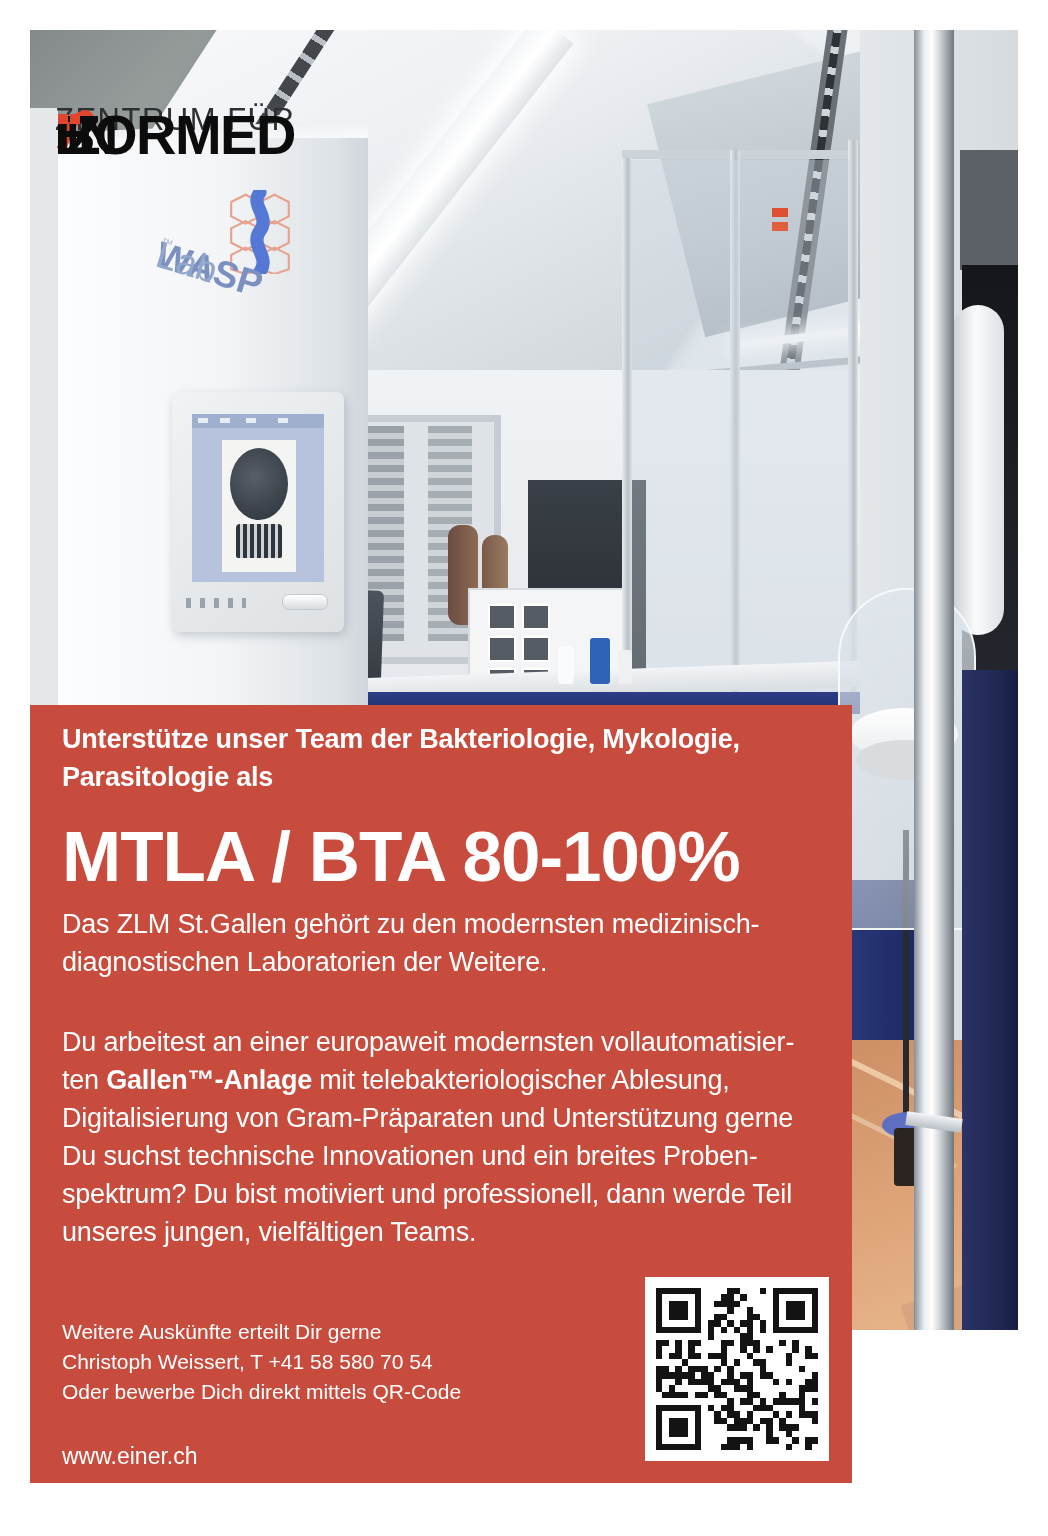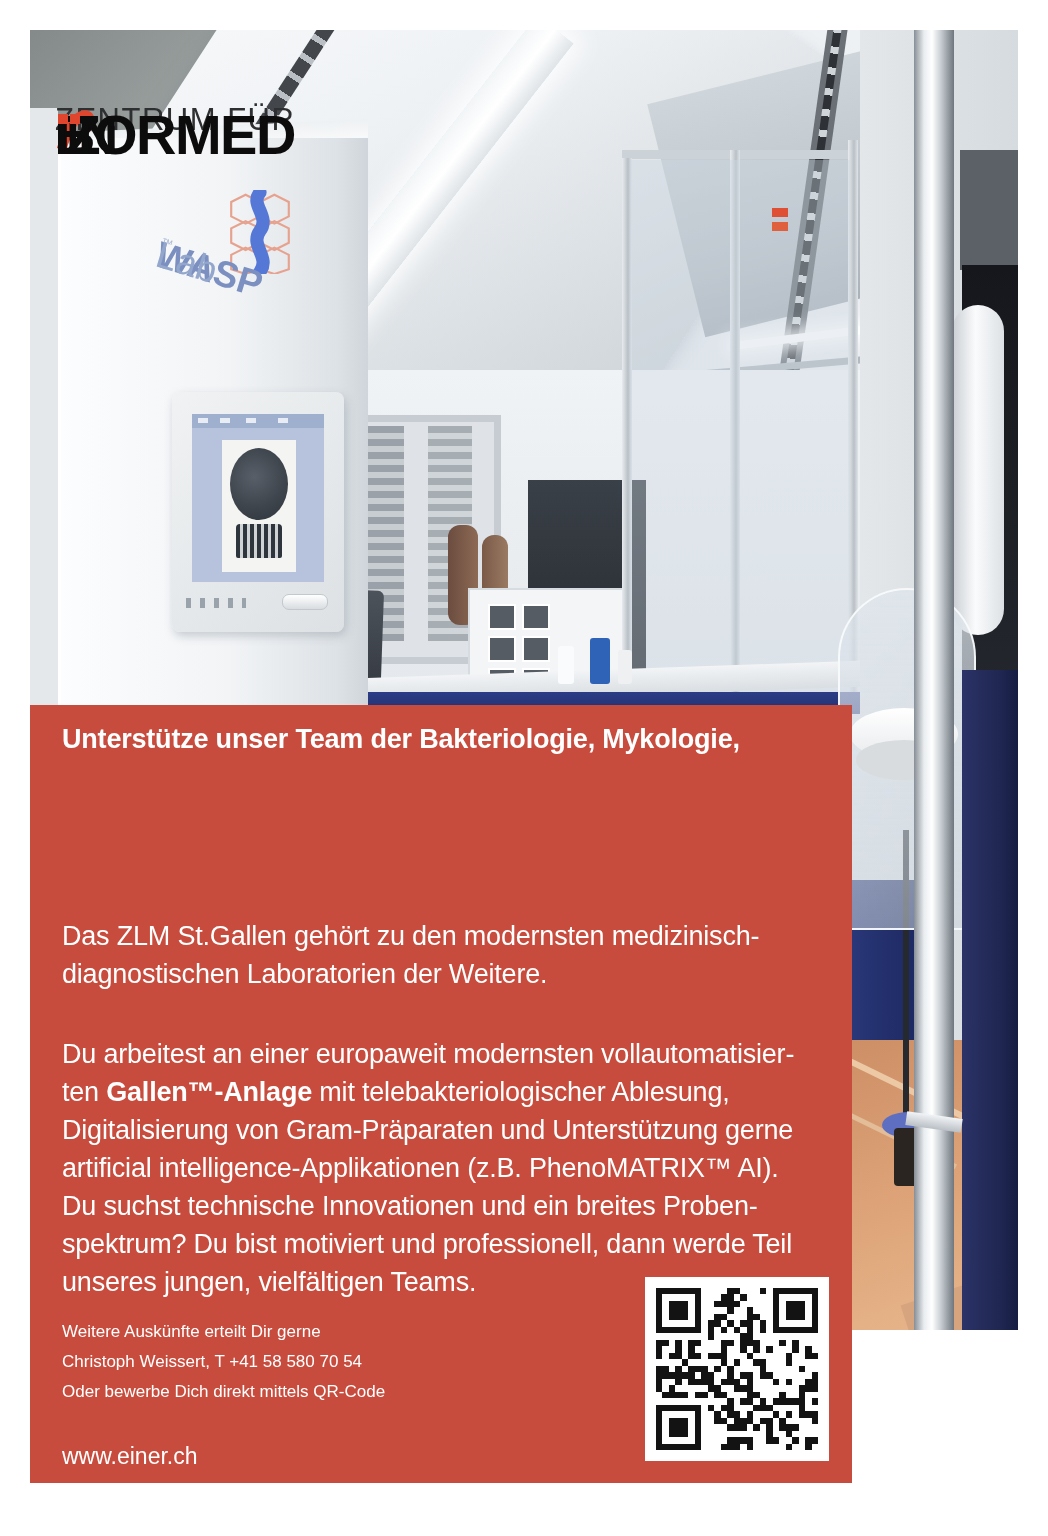--- a/index.html
+++ b/index.html
@@ -120,25 +120,25 @@
   .brand-main{margin-top:5px;line-height:1;color:#0c0c0c;font-weight:800;font-size:56px;letter-spacing:-1.5px;white-space:nowrap;}
   .brand-main span{display:inline-block;line-height:1;}
   .a-mark{display:inline-block;width:38px;height:44px;margin:0 2px;vertical-align:-1px;}
   .lg-i{position:relative;font-size:45px;letter-spacing:-1px;}
   .lg-i::before{content:"";position:absolute;bottom:37px;left:3px;width:10px;height:10px;background:#e0452e;}
   
   .redbox{position:absolute;left:30px;top:705px;width:822px;height:778px;background:#c74c3d;color:#ffffff;}
   .redbox .blk{position:absolute;left:32px;}
   .intro{top:15px;font-size:27px;font-weight:700;line-height:38px;letter-spacing:-.2px;}
   .title{top:116px;left:30px;font-size:71px;font-weight:700;letter-spacing:-1px;line-height:1;margin:0;}
-  .para{font-size:27px;line-height:38px;letter-spacing:-.2px;font-weight:400;white-space:nowrap;margin-top:12px;}
+  .para{font-size:27px;line-height:38px;letter-spacing:-.2px;font-weight:400;white-space:nowrap;}
   .p1{top:200px;}
   .p2{top:318px;}
   .para b{font-weight:700;}
-  .contact{top:612px;font-size:17px;line-height:30px;}
+  .contact{top:612px;font-size:21px;line-height:30px;}
   .website{top:738px;font-size:23px;}
   .qr{position:absolute;left:615px;top:572px;width:184px;height:184px;background:#ffffff;}
   .qr svg{position:absolute;left:11px;top:11px;width:162px;height:162px;fill:#131313;shape-rendering:crispEdges;}
 </style>
 </head>
 <body>
 
 <div class="poster">
 
   <div class="photo">
@@ -243,30 +243,31 @@
       <div class="brand-main"><span>L</span><svg class="a-mark" viewBox="0 0 52 60">
             <path d="M6,58 C14,34 22,16 33,12 C43,8 46,14 46,24 L46,32" fill="none" stroke="#e0452e" stroke-width="13"></path>
             <rect x="34" y="47" width="13" height="13" fill="#e0452e"></rect>
           </svg><span>BORMED</span><span class="lg-i">I</span><span>Z</span><span class="lg-i">I</span><span>N</span></div>
     </div>
   </div>
 
   <div class="redbox">
     <div class="blk intro">
       <div>Unterstütze unser Team der Bakteriologie, Mykologie,</div>
-    </div>
+      <div>Parasitologie als</div>
+    </div>
+    <h1 class="blk title">MTLA / BTA 80-100%</h1>
     <div class="blk para p1">
       <div>Das ZLM St.Gallen gehört zu den modernsten medizinisch-</div>
       <div>diagnostischen Laboratorien der Weitere.</div>
     </div>
     <div class="blk para p2">
       <div>Du arbeitest an einer europaweit modernsten vollautomatisier-</div>
       <div><span>ten </span><b>Gallen™-Anlage</b><span> mit telebakteriologischer Ablesung,</span></div>
       <div>Digitalisierung von Gram-Präparaten und Unterstützung gerne</div>
-      <div>artificial intelligence-Applikationen (z.B. PhenoMATRIX™ AI).</div>
       <div>Du suchst technische Innovationen und ein breites Proben-</div>
       <div>spektrum? Du bist motiviert und professionell, dann werde Teil</div>
       <div>unseres jungen, vielfältigen Teams.</div>
     </div>
     <div class="blk contact">
       <div>Weitere Auskünfte erteilt Dir gerne</div>
       <div>Christoph Weissert, T +41 58 580 70 54</div>
       <div>Oder bewerbe Dich direkt mittels QR-Code</div>
     </div>
     <div class="blk website">www.einer.ch</div>

